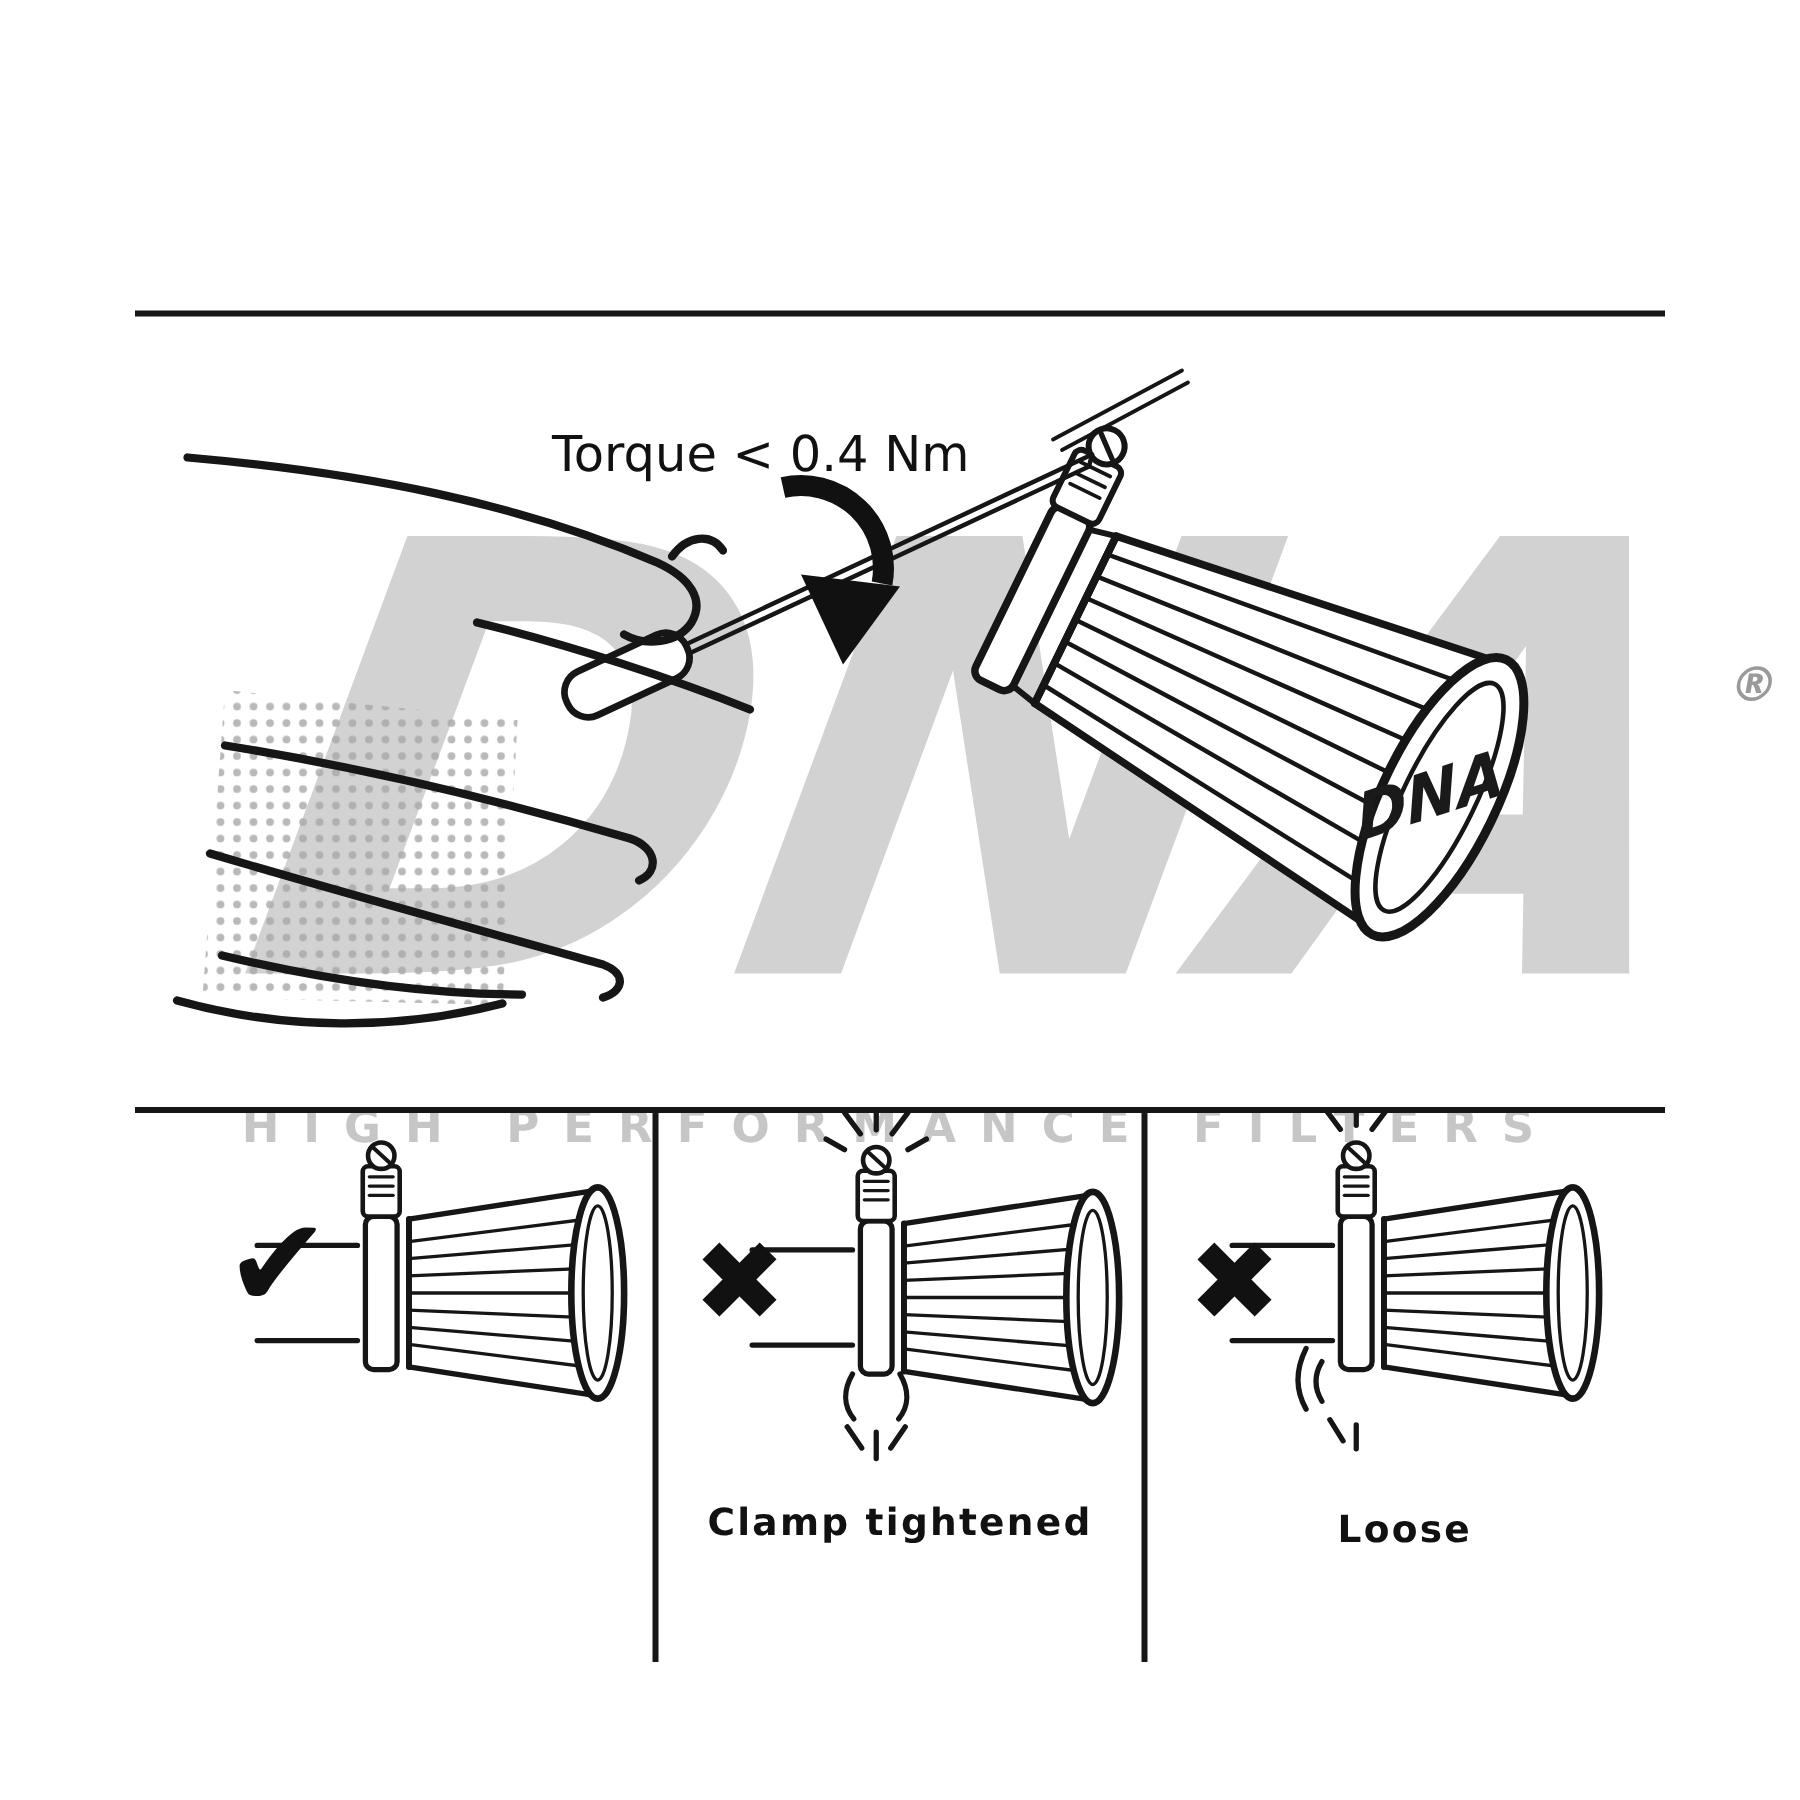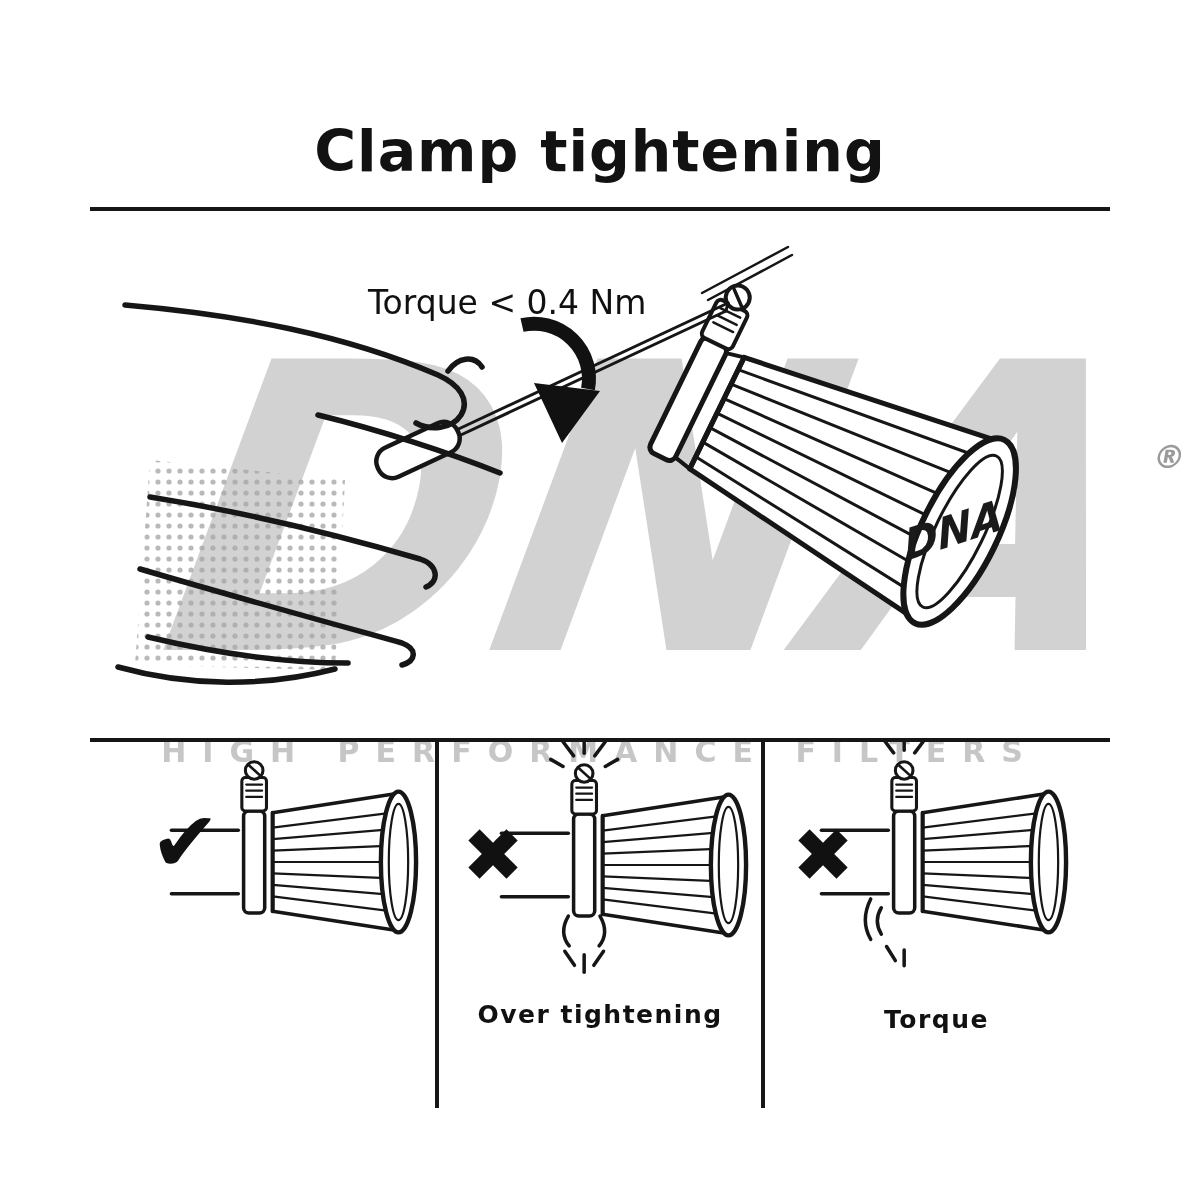--- a/index.html
+++ b/index.html
@@ -37,21 +37,20 @@
   .plabel-1b{left:90px;top:1018px;width:347px;letter-spacing:2.5px;}
   .plabel-2{left:437px;top:1000px;width:326px;}
   .plabel-3{left:763px;top:1005px;width:347px;}
   .defs-holder{position:absolute;width:0;height:0;overflow:hidden;}
 </style>
 </head>
 <body>
 
 <div class="page">
 
-  <h1 class="title">Clamp tightening</h1>
   <div class="rule rule-top"></div>
 
   <div class="watermark-logo"><span>DNA</span><span class="reg">®</span></div>
   <div class="watermark-tagline">HIGH PERFORMANCE FILTERS</div>
 
   <div class="torque">Torque &lt; 0.4 Nm</div>
 
   <svg class="defs-holder" aria-hidden="true">
     <defs>
       <g id="sf" stroke="#161616" fill="none" stroke-width="4" stroke-linecap="round" stroke-linejoin="round">
@@ -166,30 +165,30 @@
       <path d="M -56,-120 L -42,-112"></path>
       <path d="M 20,-120 L 6,-112"></path>
       <path d="M -36,58 C -43,70 -43,82 -35,92"></path>
       <path d="M 0,58 C 7,70 7,82 -1,92"></path>
       <path d="M -18,102 V 122"></path>
       <path d="M -40,98 L -29,114"></path>
       <path d="M 4,98 L -7,114"></path>
     </g>
   </svg>
   <div class="mark mark-x2">✖</div>
-  <div class="plabel plabel-2">Over tightening</div>
+  <div class="plabel plabel-2">Clamp tightened</div>
 
   <svg id="p3" class="panel-svg" viewBox="0 0 347 252">
     <use href="#sf" transform="translate(157,124) scale(0.88)"></use>
     <g transform="translate(157,124) scale(0.88)" stroke="#161616" stroke-width="4" fill="none" stroke-linecap="round">
       <path d="M -18,-146 V -127"></path>
       <path d="M -42,-140 L -30,-124"></path>
       <path d="M 6,-140 L -6,-124"></path>
       <path d="M -56,42 C -64,58 -64,74 -56,88"></path>
       <path d="M -44,52 C -50,62 -50,72 -44,82"></path>
       <path d="M -18,100 V 118"></path>
       <path d="M -38,96 L -28,112"></path>
     </g>
   </svg>
   <div class="mark mark-x3">✖</div>
-  <div class="plabel plabel-3">Torque</div>
+  <div class="plabel plabel-3">Loose</div>
 
 </div>
 
 </body></html>

